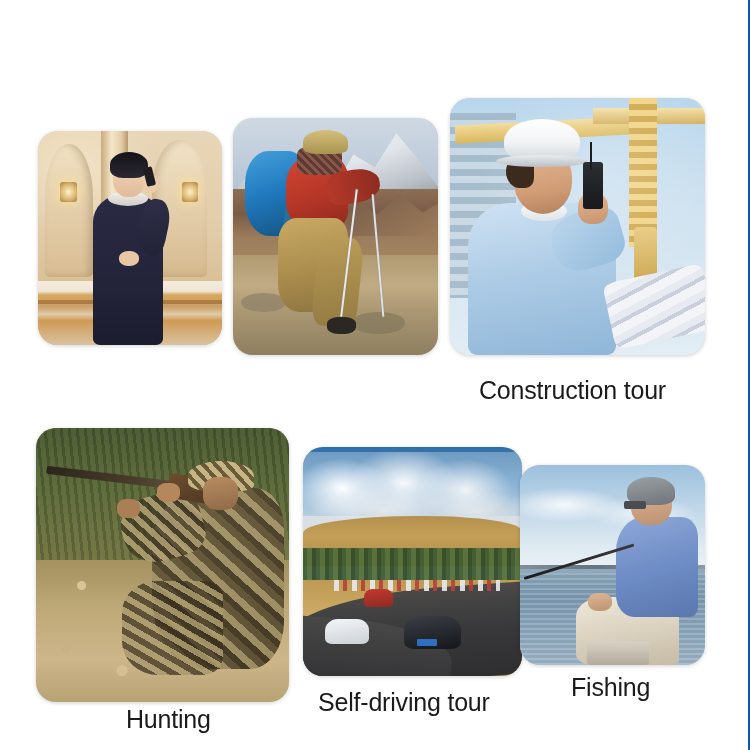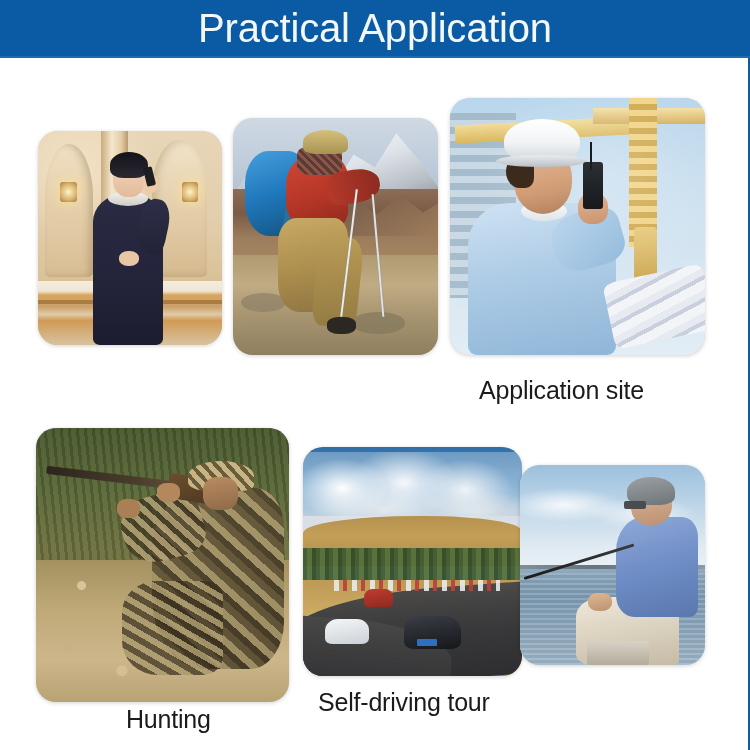--- a/index.html
+++ b/index.html
@@ -512,23 +512,20 @@
     background: linear-gradient(180deg,#d8d2c6,#b3ab9c);
     border-radius: 3px;
   }
   #caption-fishing { left: 571px; top: 673px; }
 </style>
 </head>
 <body>
 
 <div id="page">
 
-  <div id="header">
-    <div id="header-title">Practical Application</div>
-  </div>
 
   <div class="card" id="card-hotel">
     <div class="photo">
       <div class="bg"></div>
       <div class="arch-l"></div>
       <div class="arch-r"></div>
       <div class="col"></div>
       <div class="sconce-l"></div>
       <div class="sconce-r"></div>
       <div class="desk"></div>
@@ -583,21 +580,21 @@
       <div class="face"></div>
       <div class="hair"></div>
       <div class="helmet"></div>
       <div class="helmet-brim"></div>
       <div class="hand"></div>
       <div class="radio"></div>
       <div class="antenna"></div>
       <div class="plans"></div>
     </div>
   </div>
-  <div class="caption" id="caption-construction">Application site</div>
+  <div class="caption" id="caption-construction">Construction tour</div>
 
   <div class="card" id="card-hunting">
     <div class="photo">
       <div class="grass"></div>
       <div class="grass-tex"></div>
       <div class="leaves"></div>
       <div class="camo-body"></div>
       <div class="camo-leg"></div>
       <div class="camo-arm"></div>
       <div class="barrel"></div>
@@ -638,14 +635,15 @@
       <div class="pants"></div>
       <div class="shirt"></div>
       <div class="head"></div>
       <div class="hair"></div>
       <div class="glasses"></div>
       <div class="hand"></div>
       <div class="rod"></div>
       <div class="stool"></div>
     </div>
   </div>
+  <div class="caption" id="caption-fishing">Fishing</div>
 
 </div>
 
 </body></html>

